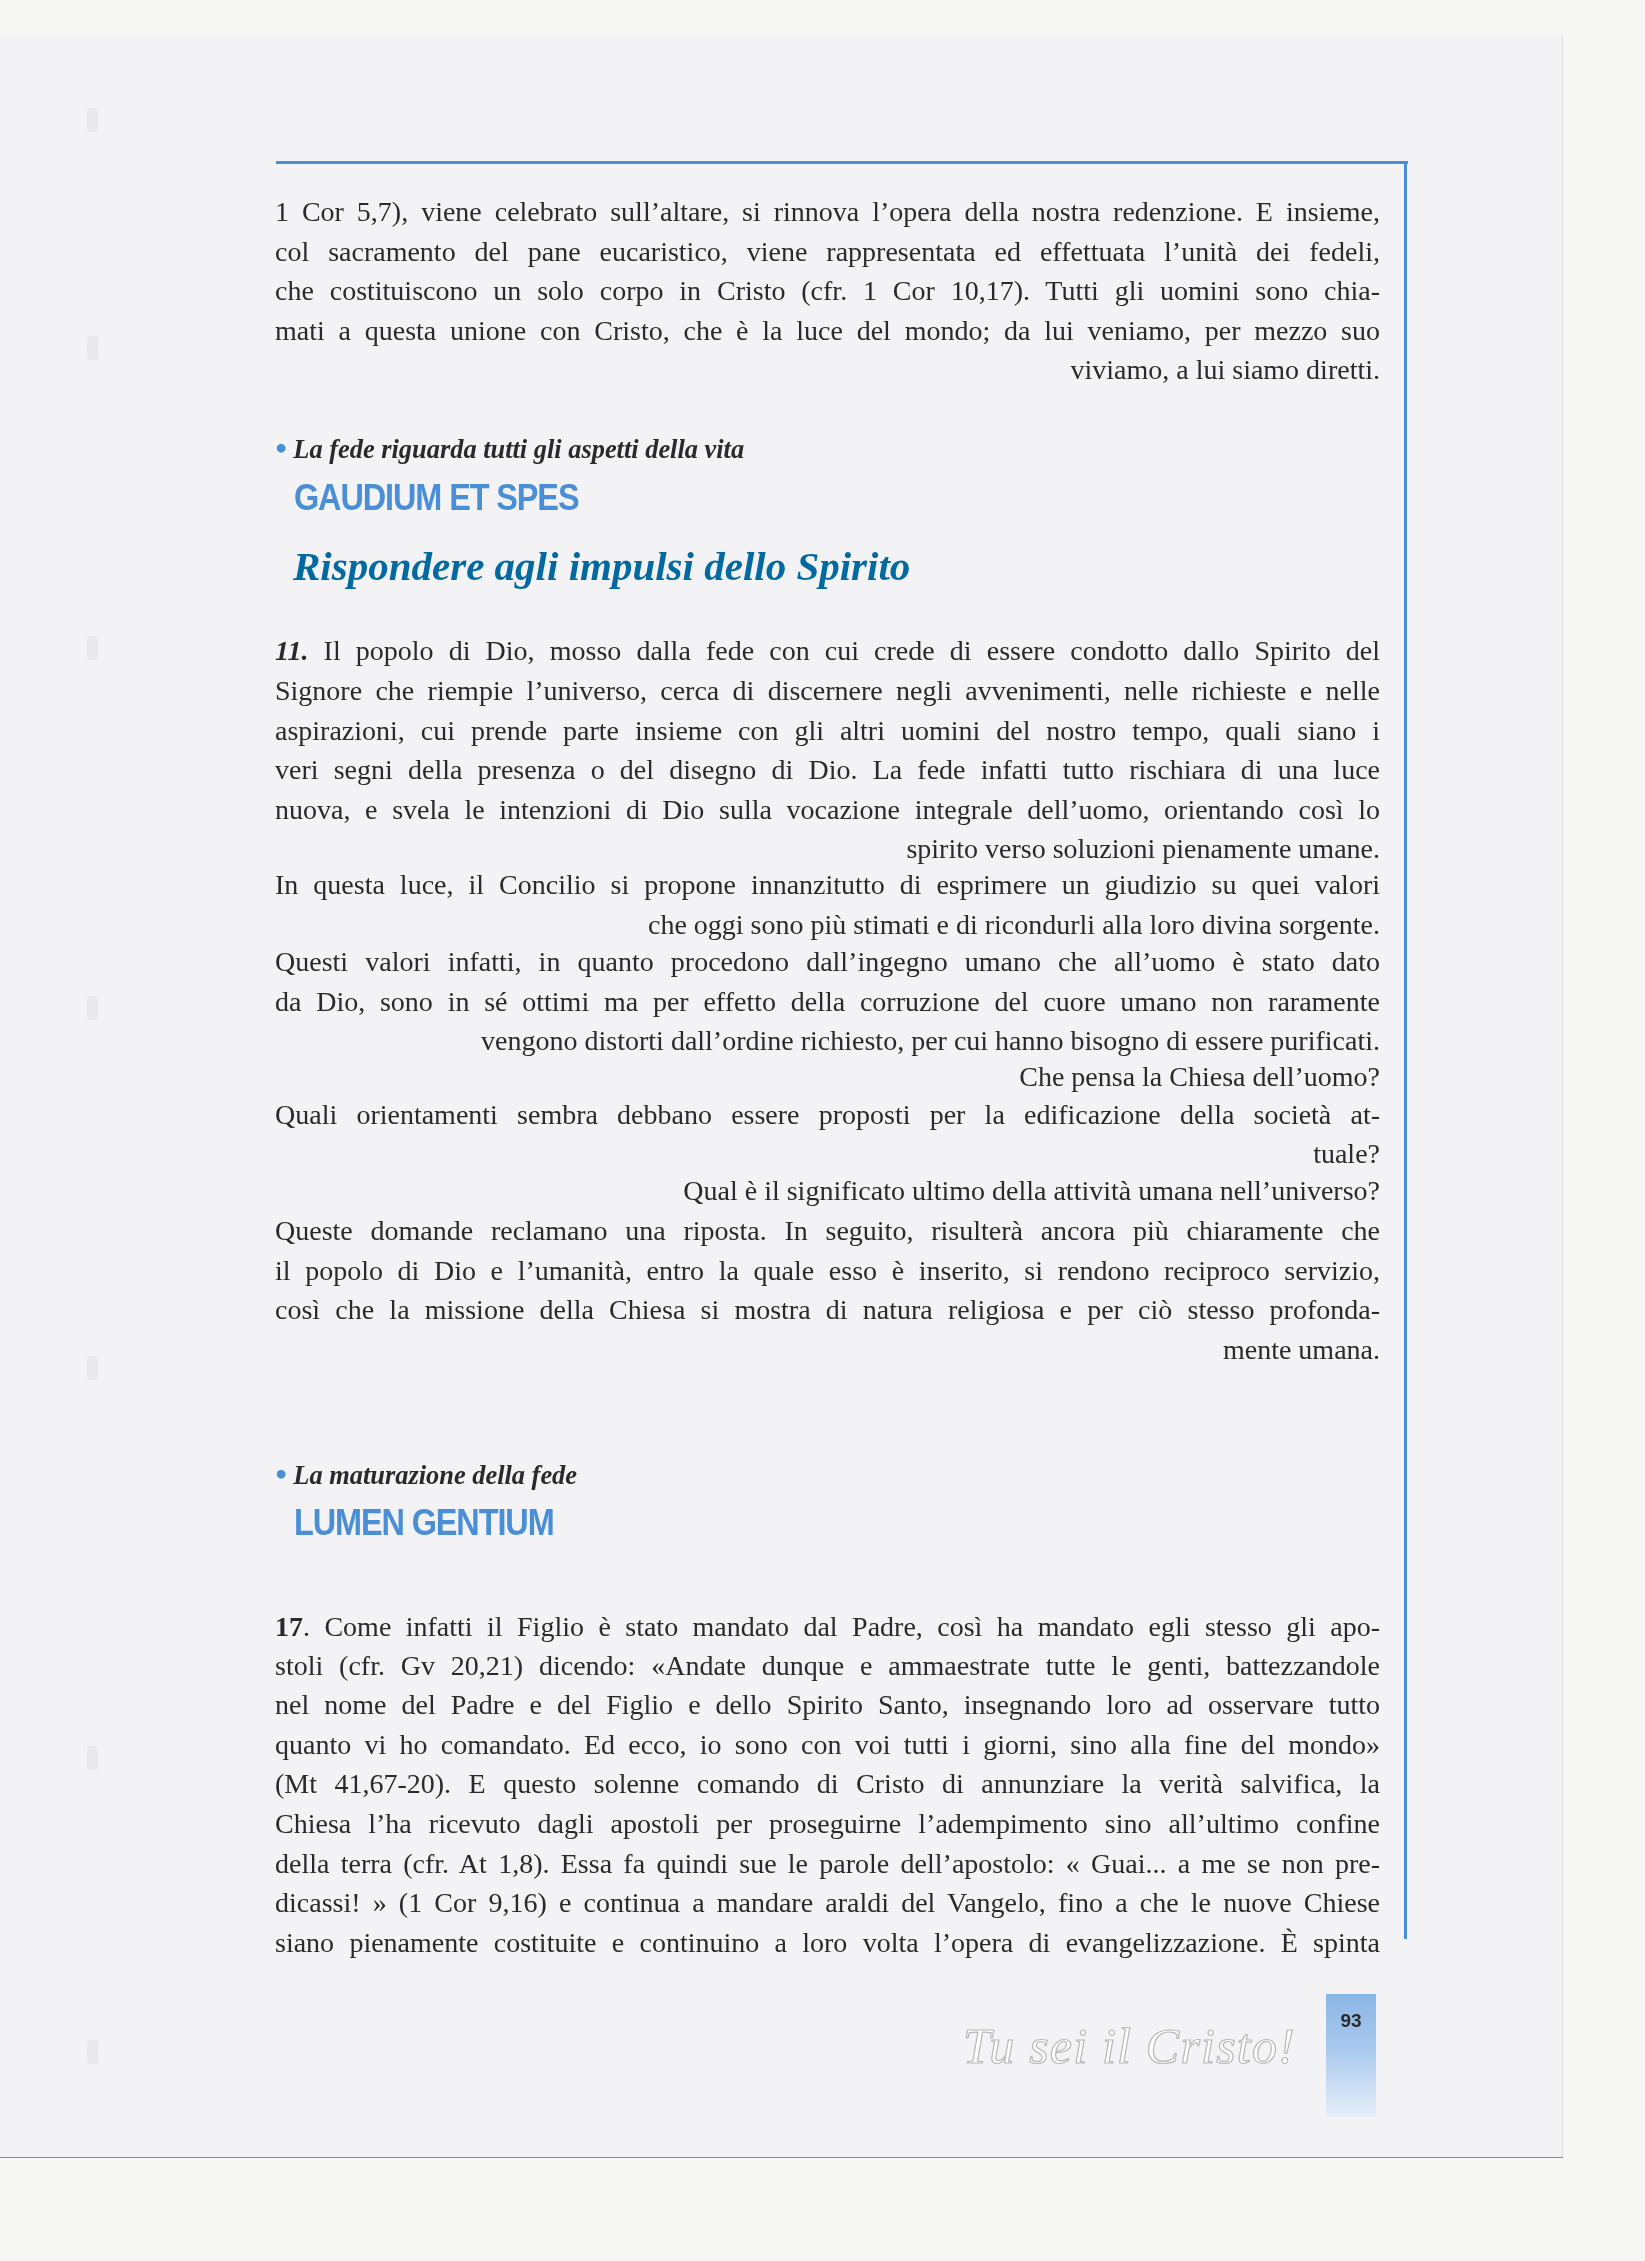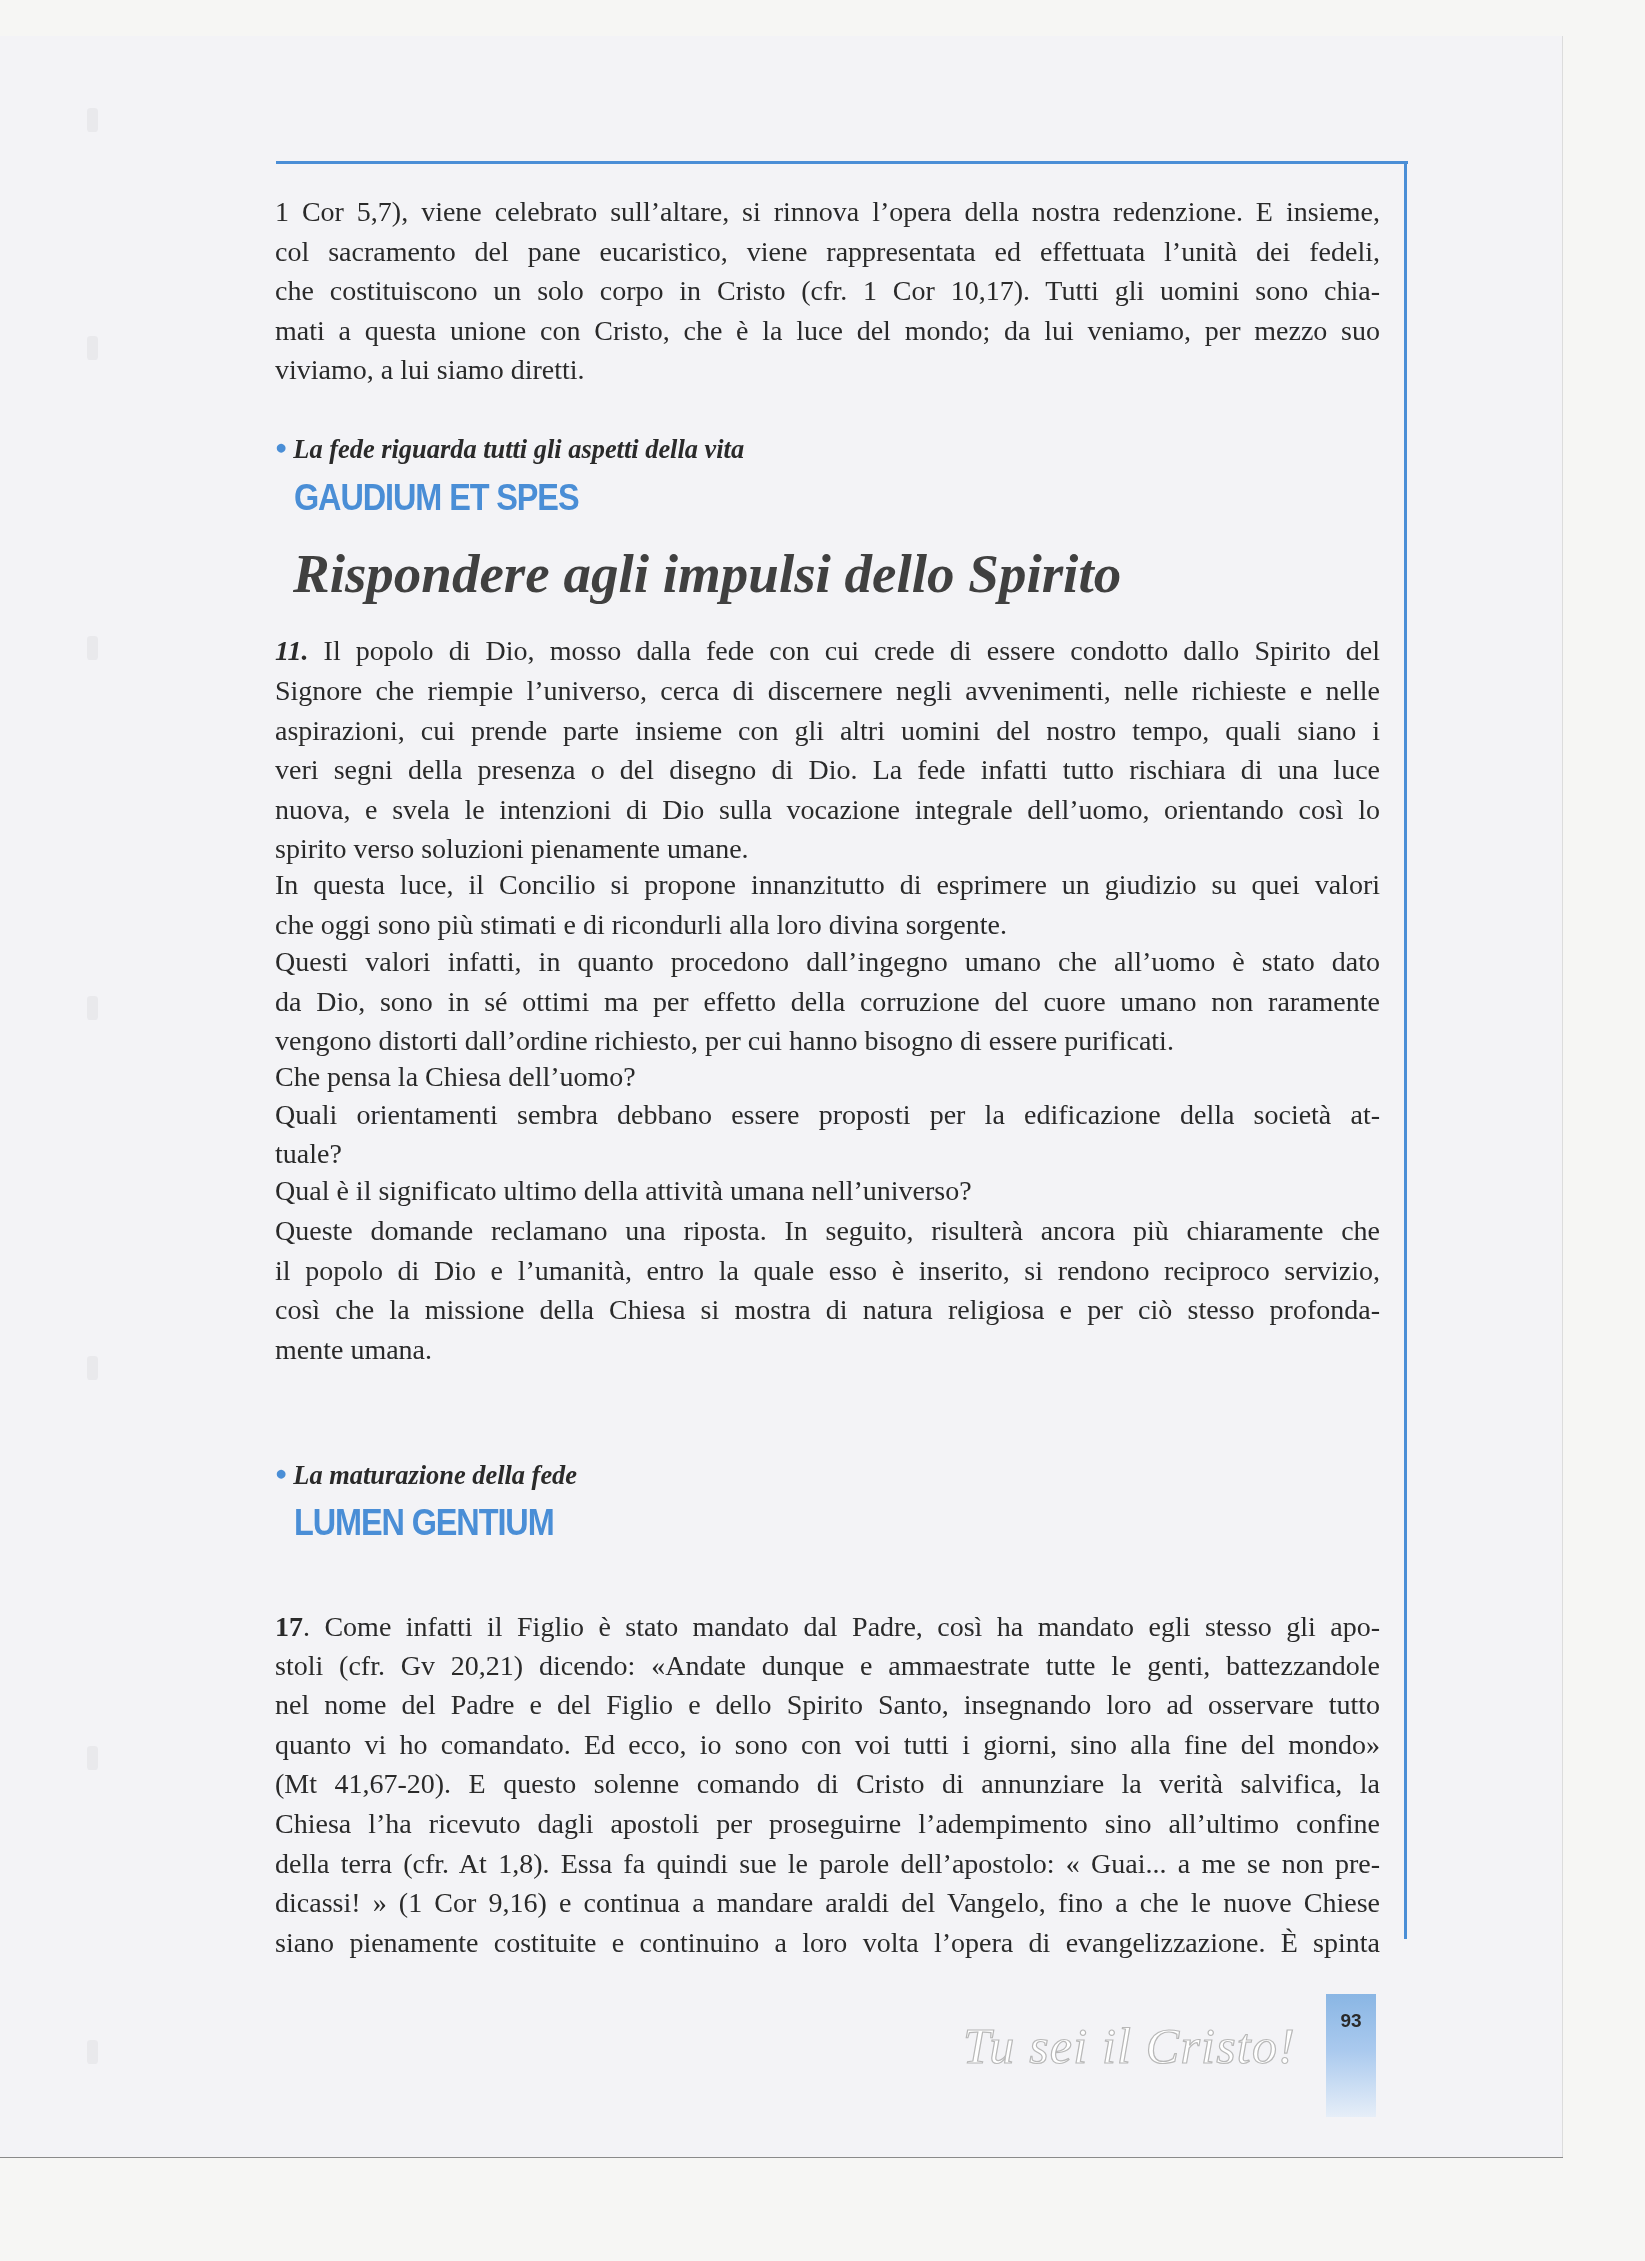--- a/index.html
+++ b/index.html
@@ -1,26 +1,26 @@
 <!DOCTYPE html>
 <html style="font-size:9.6px"><head>
 <meta charset="utf-8">
 <style>
   html, body { margin:0; padding:0; }
   body { width:1646px; height:2261px; background:#f6f6f4; position:relative; overflow:hidden; }
   .paper { position:absolute; left:0; top:36px; width:1563px; height:2121px; background:#f3f3f6; border-bottom:1.8px solid #8a8a8a; }
   .paper::after { content:""; position:absolute; right:0; top:0; width:0.6px; height:100%; background:#dcdcdc; }
   .frame-top { position:absolute; left:276px; top:161px; width:1132px; height:3px; background:#4a8ed6; }
   .frame-right { position:absolute; left:1404px; top:161px; width:3px; height:1778px; background:#4a8ed6; }
-  .line { position:absolute; left:275px; width:1105px; font-family:"Liberation Serif","DejaVu Serif",serif; font-size:28px; color:#2a2a2a; white-space:nowrap; line-height:1; }
+  .line { position:absolute; left:275px; width:1105px; font-family:"Liberation Serif","DejaVu Serif",serif; font-size:28px; color:#2a2a2a; white-space:nowrap; line-height:1;text-align:right; }
   .line.j { text-align:justify; text-align-last:justify; white-space:normal; }
   .sub { position:absolute; left:275px; font-family:"Liberation Serif","DejaVu Serif",serif; font-style:italic; font-size:26.4px; color:#2a2a2a; line-height:1;font-weight:bold; }
   .sub .dot { color:#4a8ed6; font-style:normal; font-size:20.4px; margin-right:6px; vertical-align:3.6px; }
   .doc-title { position:absolute; left:294px; font-family:"Liberation Sans","DejaVu Sans",sans-serif; font-weight:bold; font-size:36px; color:#4a8ed6; letter-spacing:-1.2px; line-height:1; transform:scaleX(0.9); transform-origin:left; }
-  .section-title { position:absolute; left:293px; font-family:"Liberation Serif","DejaVu Serif",serif; font-weight:bold; font-style:italic; font-size:55px; color:#404040; line-height:1; }
+  .section-title { position:absolute; left:293px; font-family:"Liberation Serif","DejaVu Serif",serif; font-weight:bold; font-style:italic; font-size:41px; color:#0369a1; line-height:1; }
   .num-i { font-style:italic; font-weight:bold; }
   .num-b { font-weight:bold; }
   .running { position:absolute; left:963px; top:2021px; font-family:"Liberation Serif","DejaVu Serif",serif; font-style:italic; font-size:50px; color:#ffffff; -webkit-text-stroke:1.2px #b8b8b8; letter-spacing:1.2px; line-height:1; }
   .pagebox { position:absolute; left:1326px; top:1994px; width:50px; height:123px; background:linear-gradient(#8ab6e4 0%, #a9c9ee 45%, #e6eef8 100%); }
   .pagenum { position:absolute; left:0; width:100%; top:15.6px; text-align:center; font-family:"Liberation Sans","DejaVu Sans",sans-serif; font-weight:bold; font-size:19px; color:#2a2a2a; }
   .punch { position:absolute; left:87px; width:10.8px; height:24px; background:#e6e6ea; border-radius:3.6px; opacity:.8; }
 </style>
 </head>
 <body>
 

